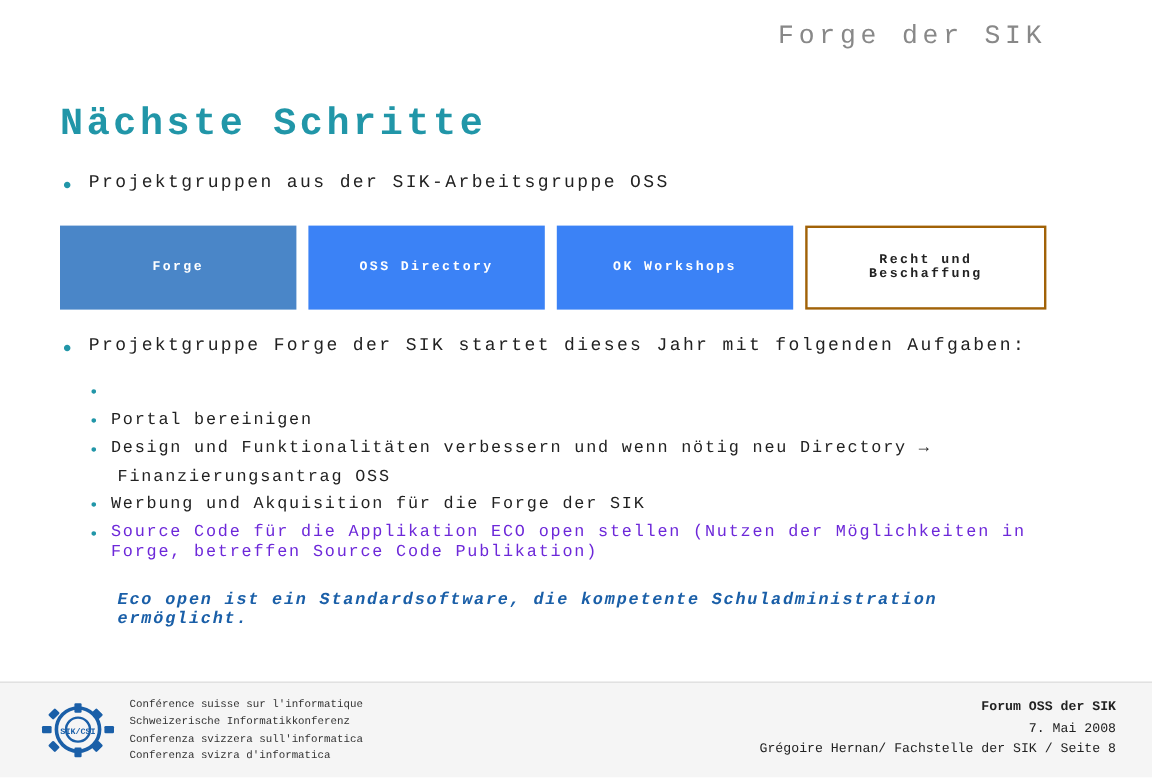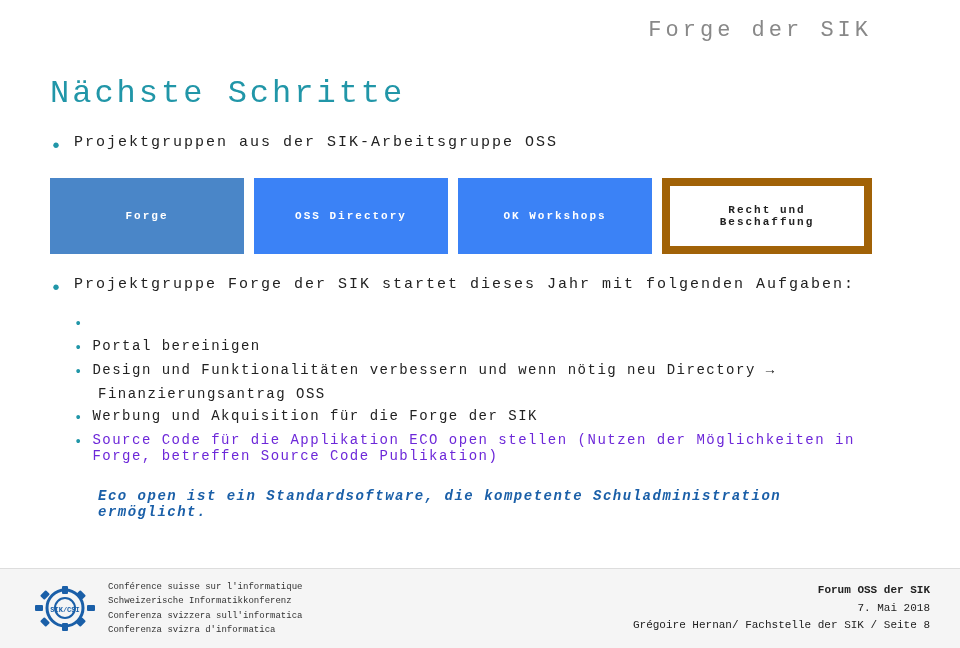--- a/index.html
+++ b/index.html
@@ -9,40 +9,40 @@
       background: #ffffff;
       width: 960px;
       min-height: 648px;
       position: relative;
       overflow: hidden;
     }
 
     .slide {
       width: 922px;
       min-height: 600px;
-      padding: 30px 50px 0 50px;
+      padding: 40px 50px 0 50px;
       position: relative;
     }
 
     
     .top-right-title {
       position: absolute;
       top: 18px;
       right: 50px;
       font-size: 22px;
       font-weight: normal;
       color: #888;
       letter-spacing: 4px;
       font-style: normal;
     }
 
     
     .main-heading {
       font-size: 32px;
-      font-weight: normal;
+      font-weight: bold;
       color: #2196a8;
       margin-top: 45px;
       margin-bottom: 22px;
       letter-spacing: 3px;
     }
 
     
     .bullet-row {
       display: flex;
       align-items: flex-start;
@@ -90,21 +90,21 @@
     }
 
     .box-teal {
       background-color: #3b82f6;
       color: #ffffff;
     }
 
     .box-outline {
       background-color: #ffffff;
       color: #222;
-      border: 8px solid #a16207;
+      border: 2px solid #a16207;
     }
 
     
     .sub-bullets {
       margin-left: 24px;
     }
 
     .sub-bullet-row {
       display: flex;
       align-items: flex-start;
@@ -278,17 +278,17 @@
 
   <div class="footer-org-text">
     <div>Conférence suisse sur l'informatique</div>
     <div>Schweizerische Informatikkonferenz</div>
     <div>Conferenza svizzera sull'informatica</div>
     <div>Conferenza svizra d'informatica</div>
   </div>
 
   <div class="footer-right">
     <div class="footer-right-bold">Forum OSS der SIK</div>
-    <div>7. Mai 2018</div>
+    <div>7. Mai 2008</div>
     <div>Grégoire Hernan/ Fachstelle der SIK / Seite 8</div>
   </div>
 
 </div>
 
 </body></html>

